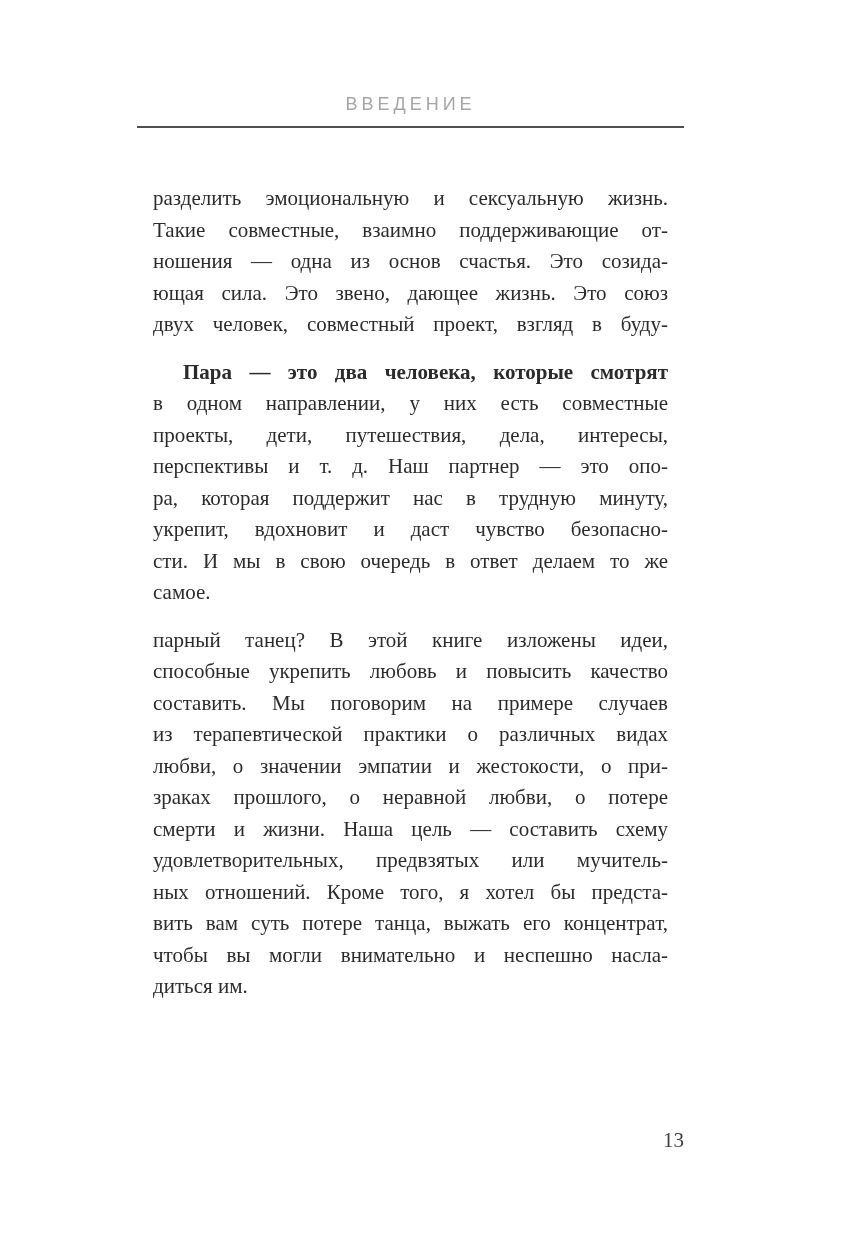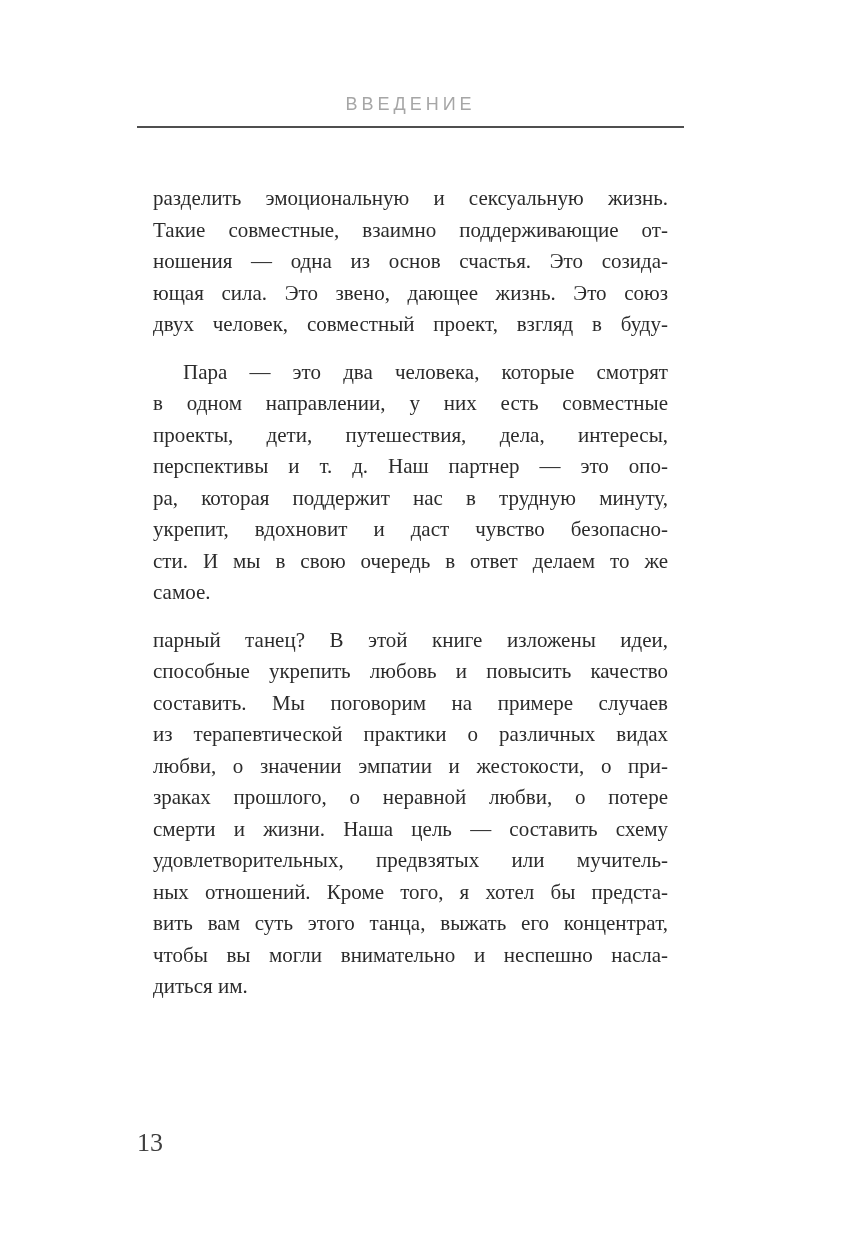--- a/index.html
+++ b/index.html
@@ -55,31 +55,32 @@
     text-align: justify;
     text-align-last: justify;
     white-space: normal;
   }
   .line.last {
     text-align: left;
     text-align-last: left;
   }
   .line.indent {
     text-indent: 30px;
+    font-weight: bold;
   }
   .page-footer {
     position: absolute;
     top: 1128px;
     left: 137px;
     width: 547px;
   }
   .page-number {
-    text-align: left;
+    text-align: right;
     font-family: "Liberation Serif", serif;
-    font-size: 26px;
+    font-size: 21px;
     color: #3f3f3f;
   }
 </style>
 </head>
 <body>
 
 <div class="page">
 
   <header class="page-header">
     <div class="header-title">ВВЕДЕНИЕ</div>
@@ -107,21 +108,21 @@
       <div class="paragraph">
         <div class="line">парный танец? В этой книге изложены идеи,</div>
         <div class="line">способные укрепить любовь и повысить качество</div>
         <div class="line">составить. Мы поговорим на примере случаев</div>
         <div class="line">из терапевтической практики о различных видах</div>
         <div class="line">любви, о значении эмпатии и жестокости, о при-</div>
         <div class="line">зраках прошлого, о неравной любви, о потере</div>
         <div class="line">смерти и жизни. Наша цель — составить схему</div>
         <div class="line">удовлетворительных, предвзятых или мучитель-</div>
         <div class="line">ных отношений. Кроме того, я хотел бы предста-</div>
-        <div class="line">вить вам суть этого танца, выжать его концентрат,</div>
+        <div class="line">вить вам суть потере танца, выжать его концентрат,</div>
         <div class="line">чтобы вы могли внимательно и неспешно насла-</div>
         <div class="line last">диться им.</div>
       </div>
     </main>
 
   <footer class="page-footer">
     <div class="page-number">13</div>
   </footer>
 
 </div>

